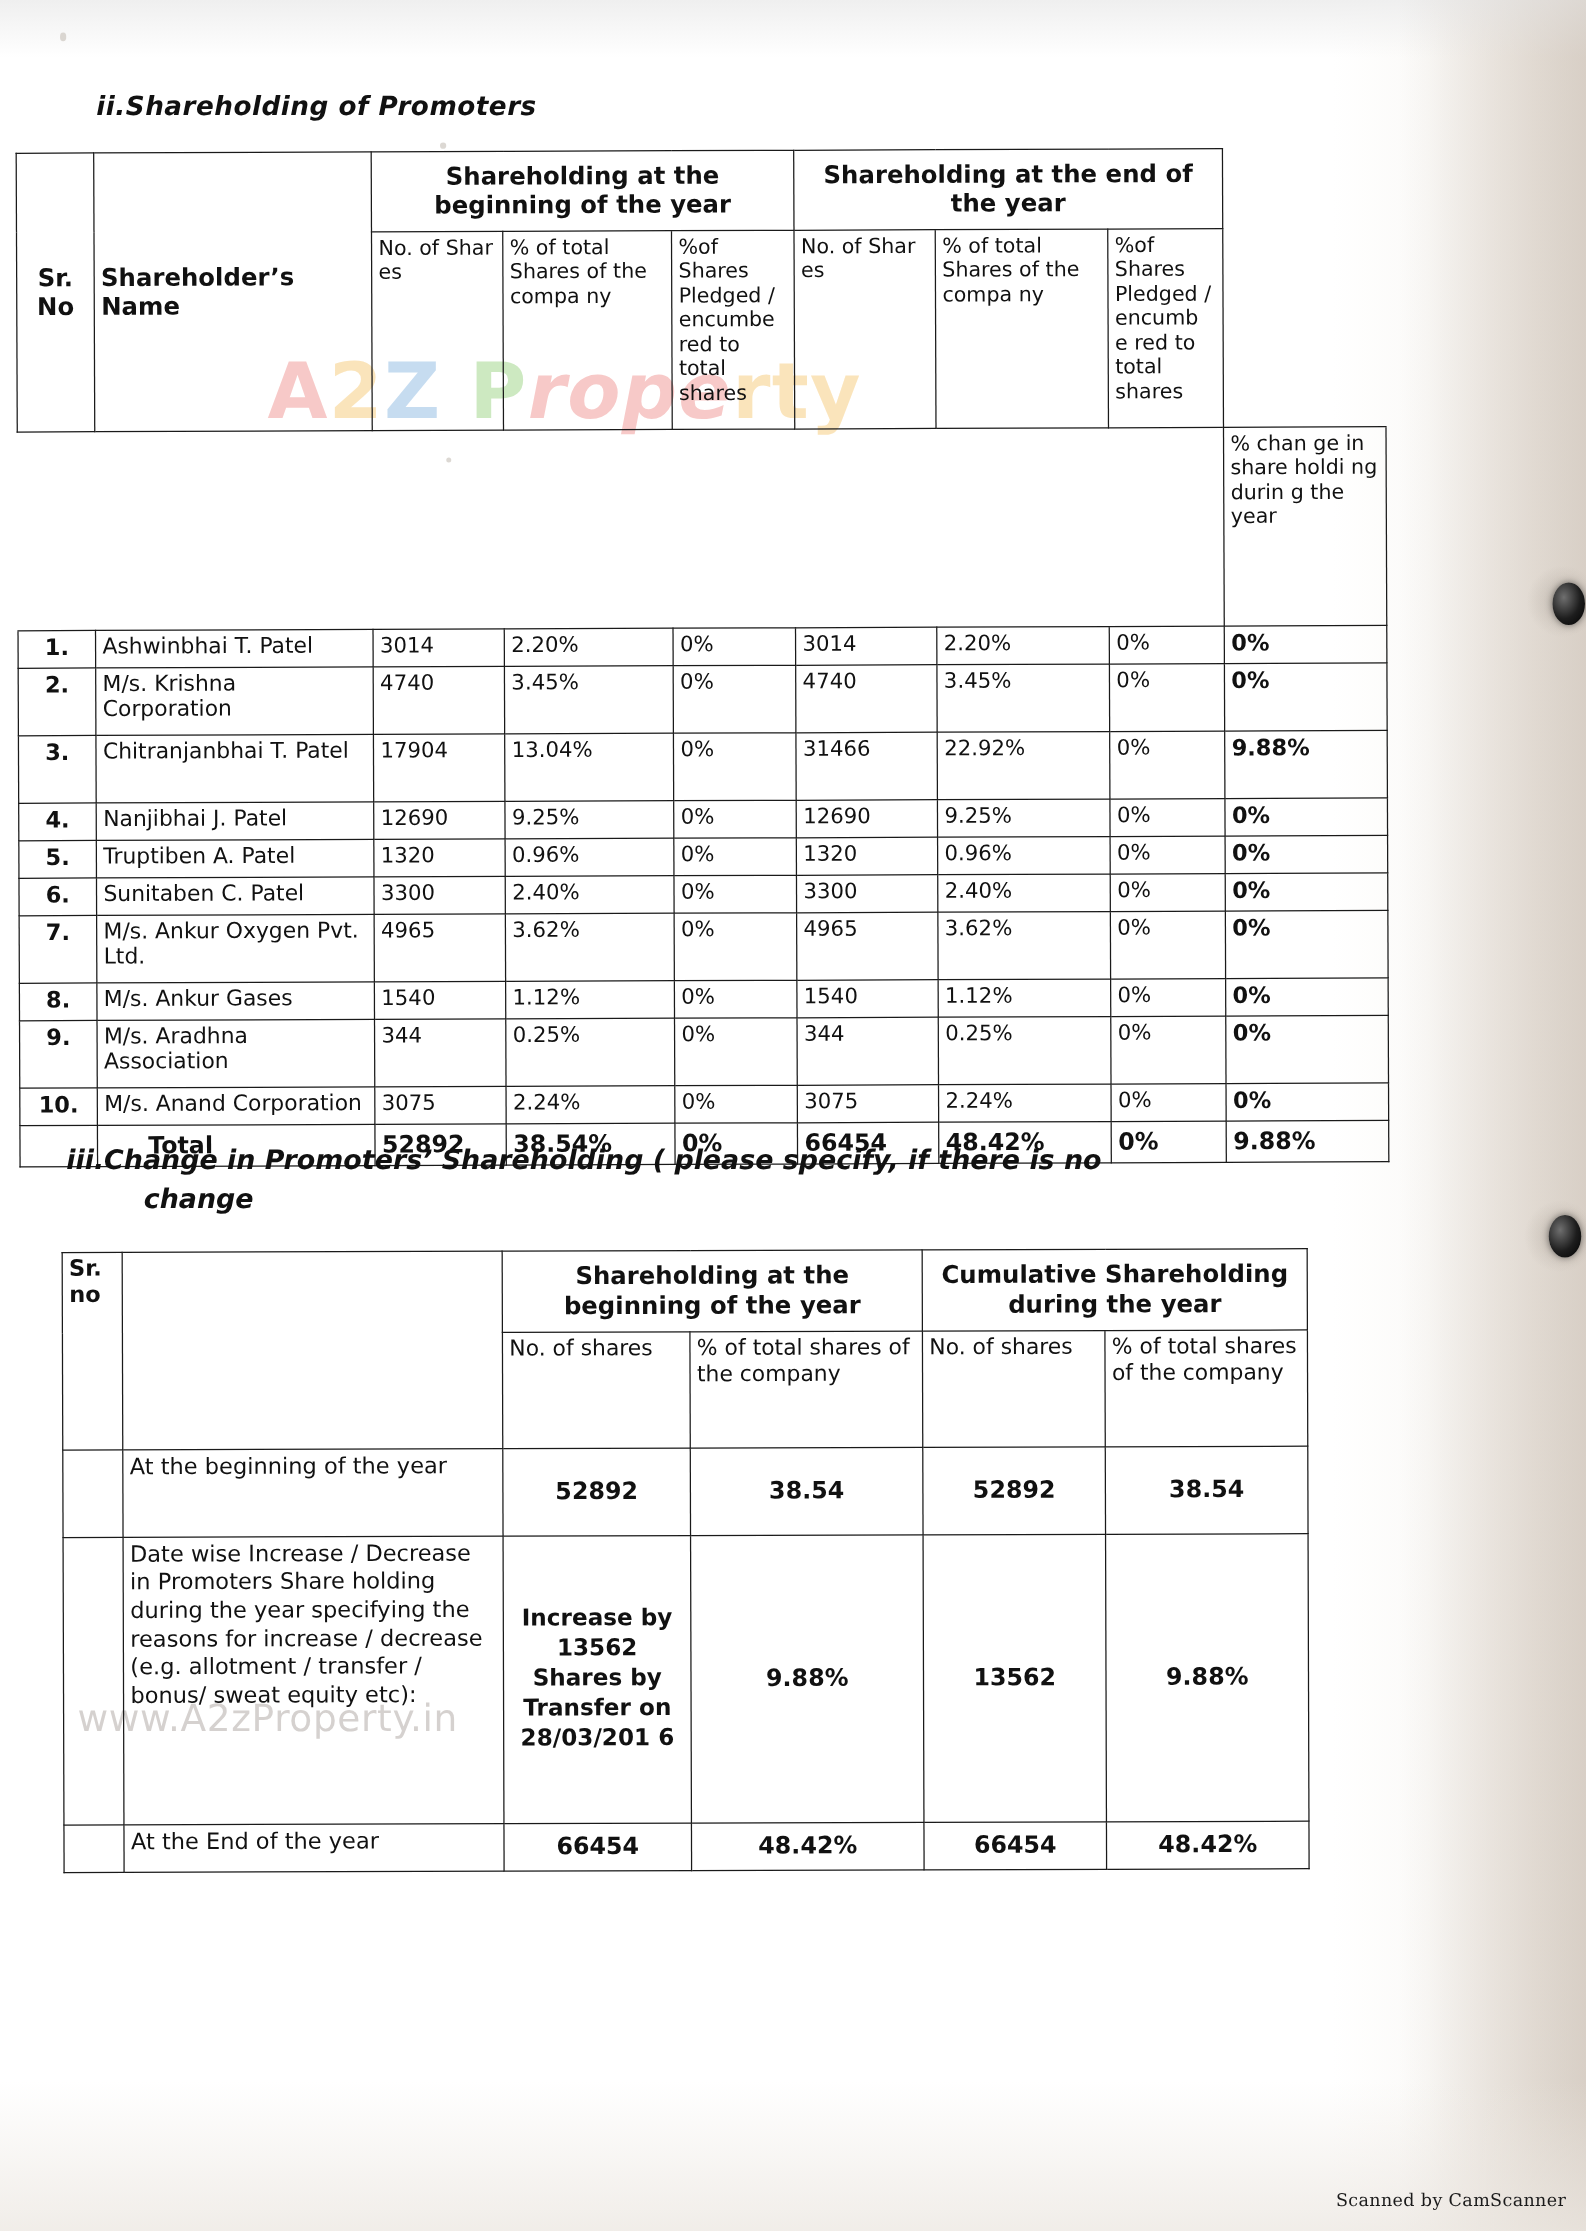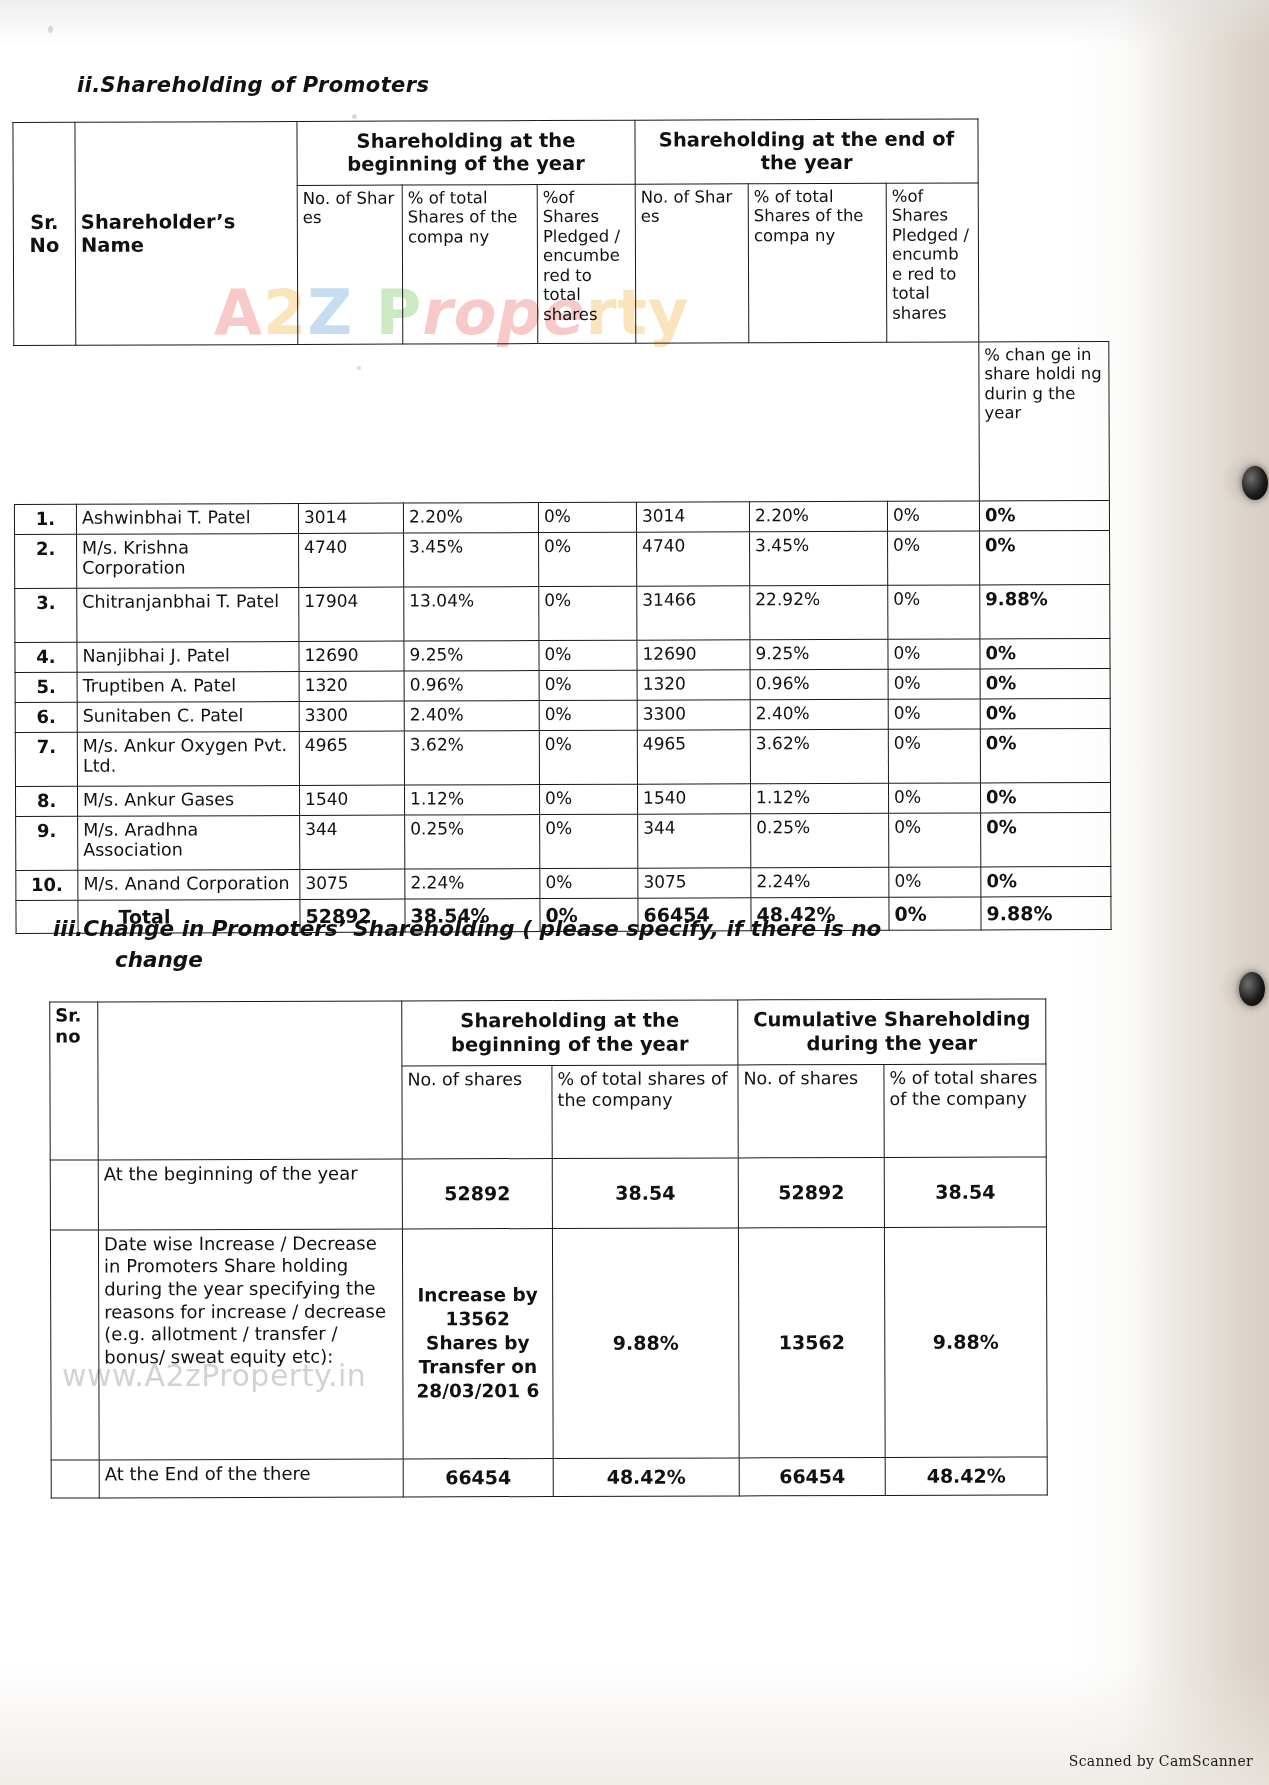--- a/index.html
+++ b/index.html
@@ -477,21 +477,21 @@
           <tr style="height: 230px;">
             <td></td>
             <td class="desc">Date wise Increase / Decrease in Promoters Share holding during the year specifying the reasons for increase / decrease (e.g. allotment / transfer / bonus/ sweat equity etc):</td>
             <td class="val-multi">Increase by 13562 Shares by Transfer on 28/03/201 6</td>
             <td class="val">9.88%</td>
             <td class="val">13562</td>
             <td class="val">9.88%</td>
           </tr>
           <tr style="height: 38px;">
             <td></td>
-            <td class="desc">At the End of the there</td>
+            <td class="desc">At the End of the year</td>
             <td class="val">66454</td>
             <td class="val">48.42%</td>
             <td class="val">66454</td>
             <td class="val">48.42%</td>
           </tr>
         </tbody>
     </table>
   </div>
 
   <div id="footer">Scanned by CamScanner</div>

